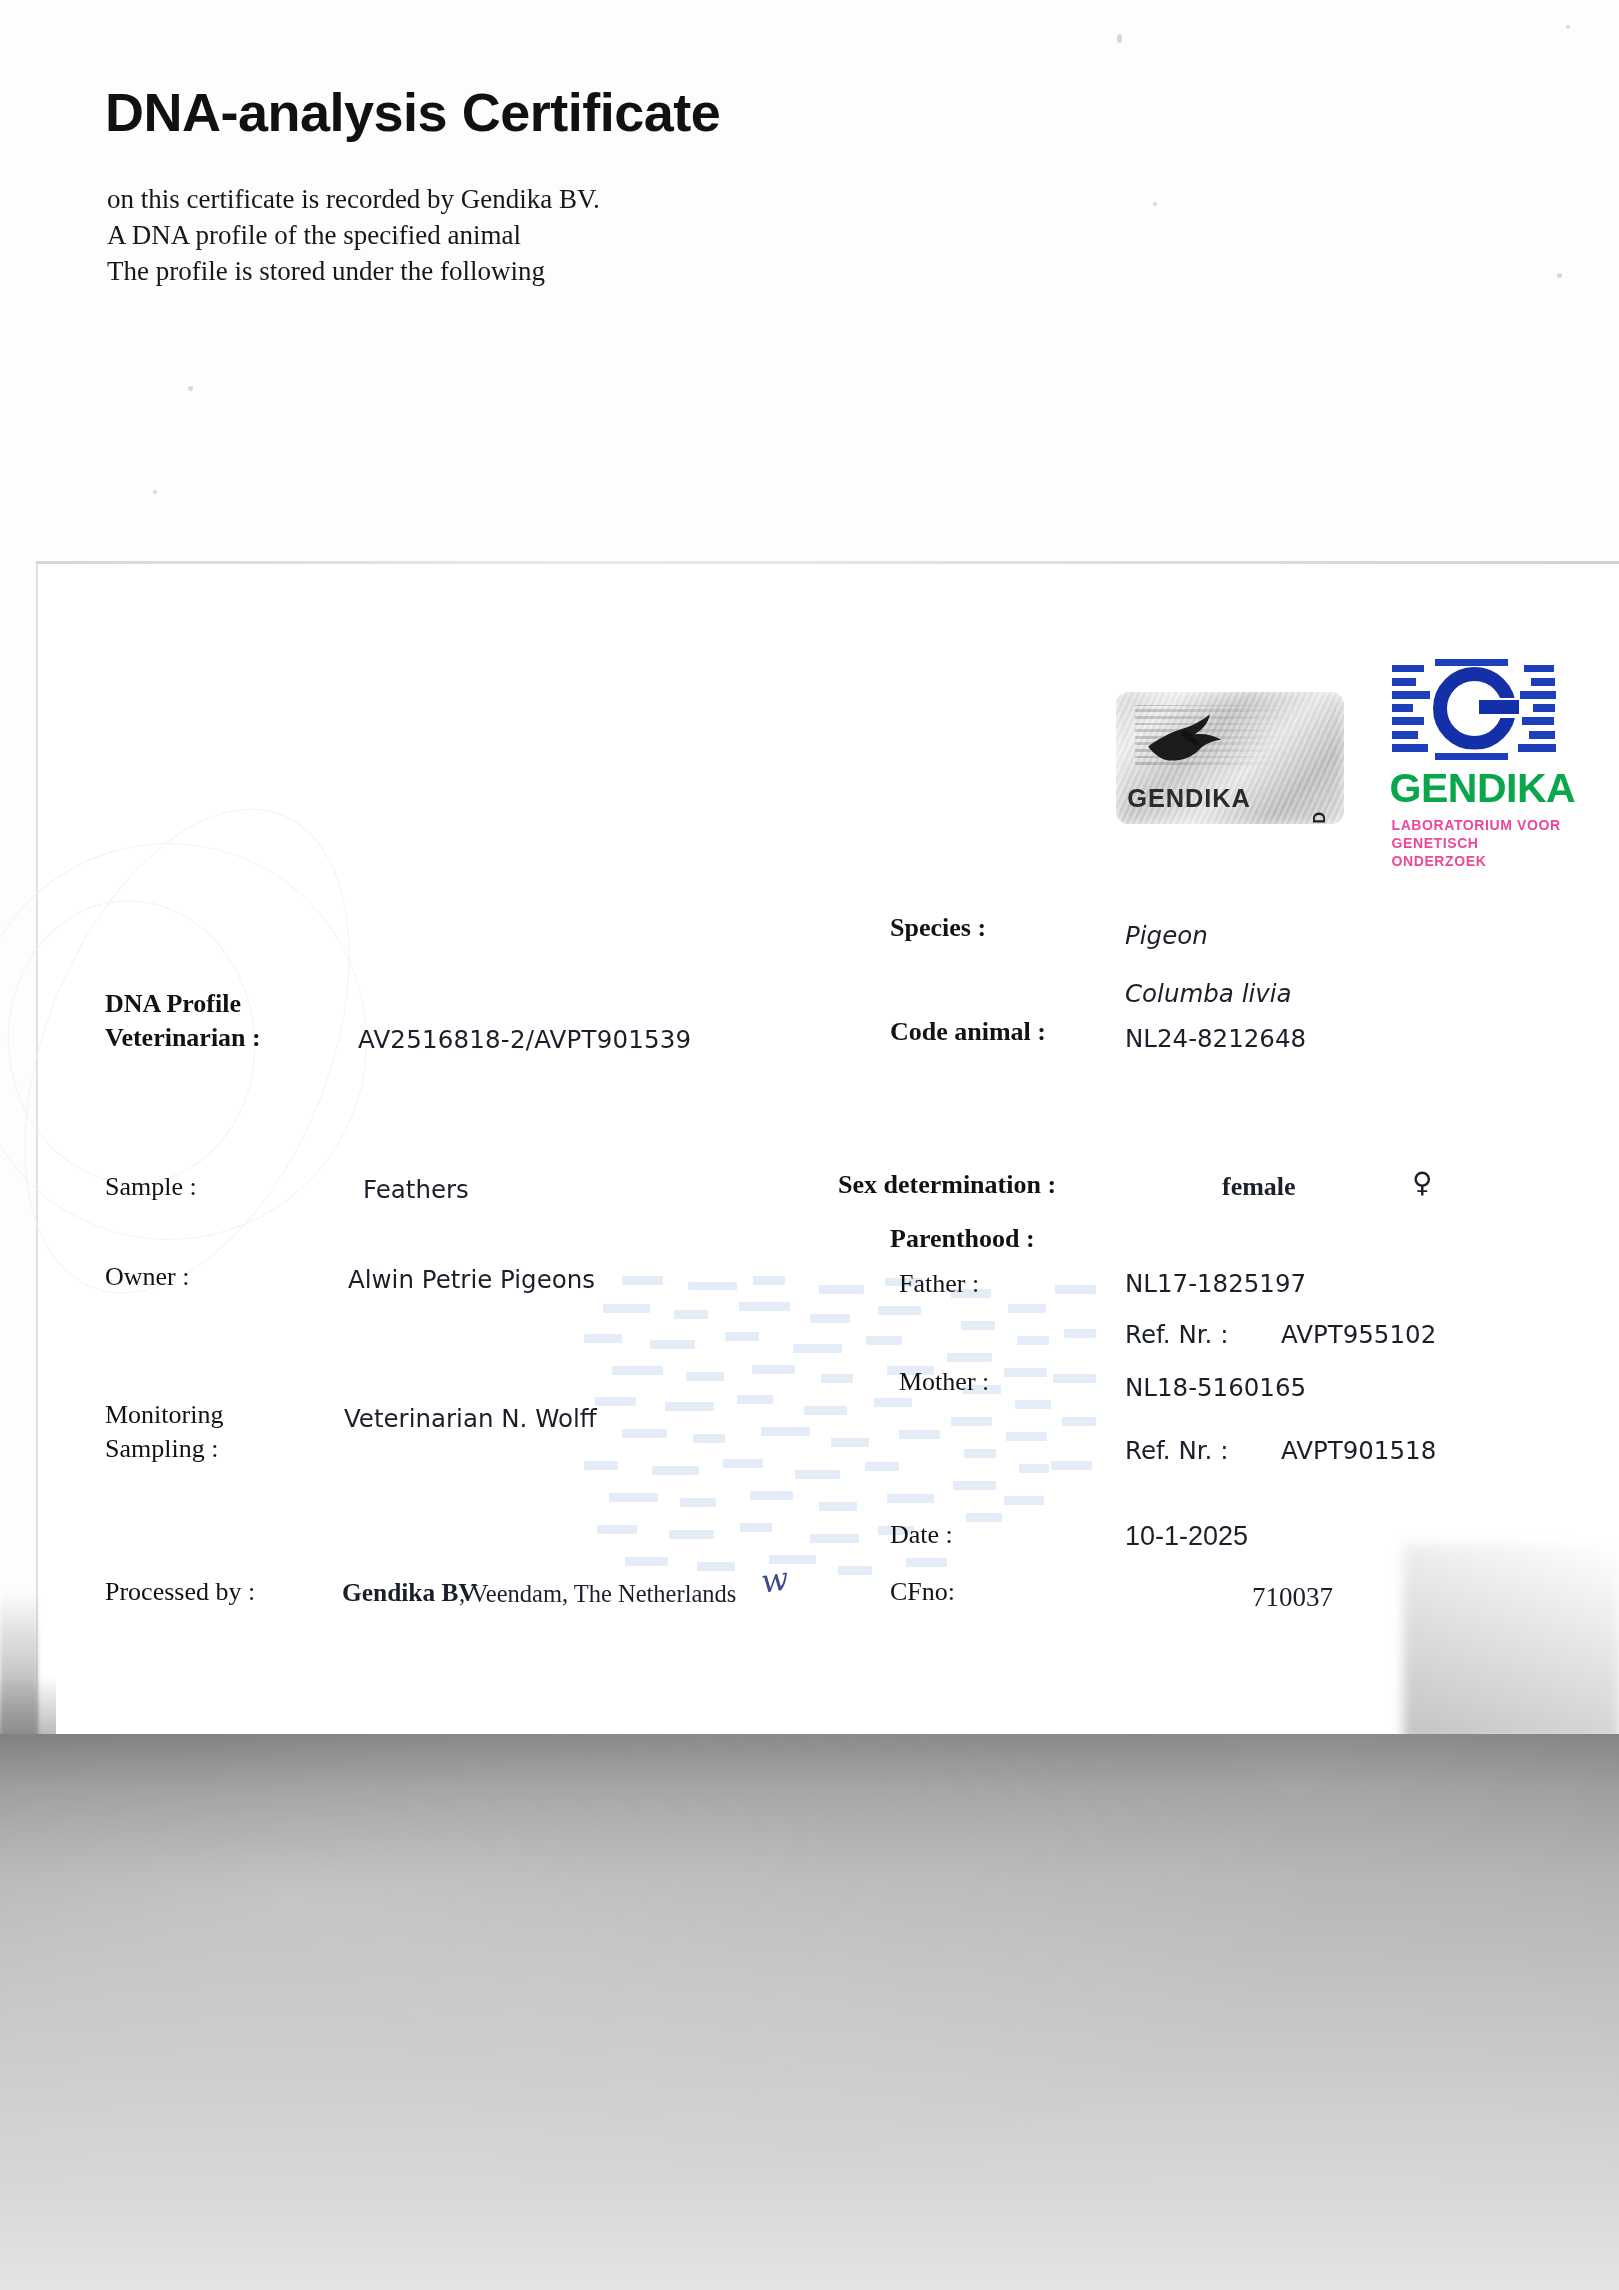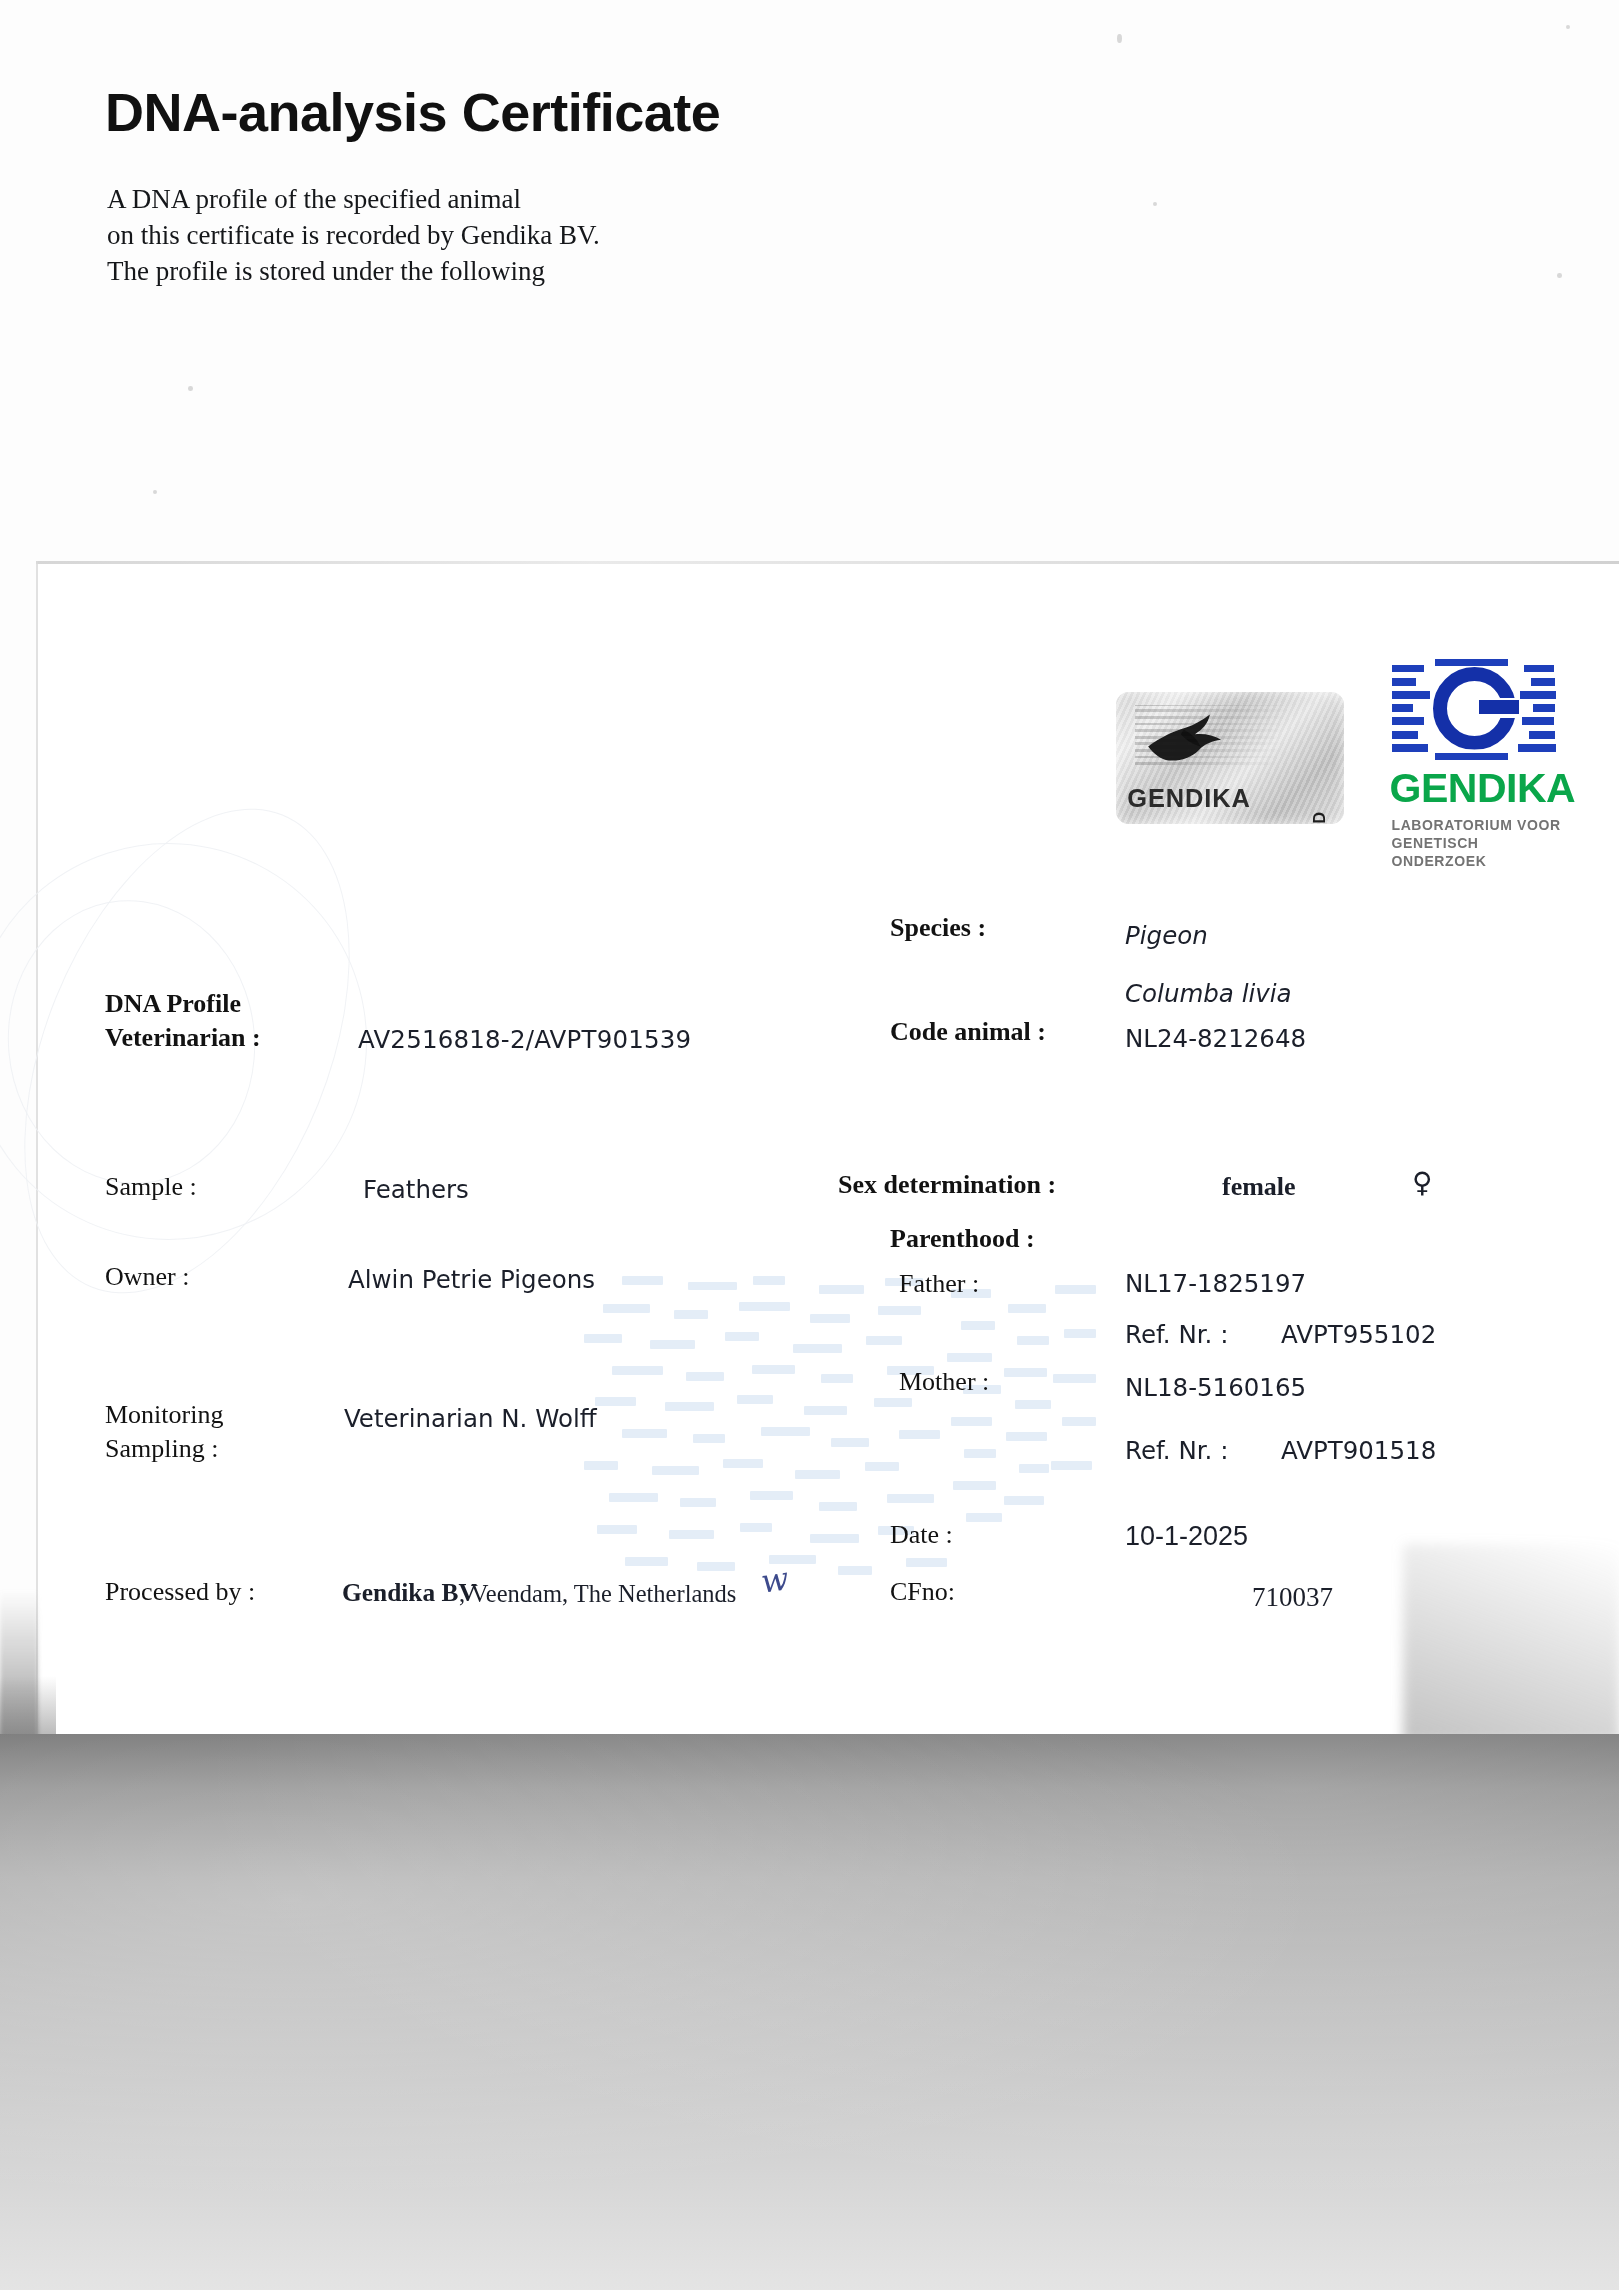--- a/index.html
+++ b/index.html
@@ -321,21 +321,21 @@
     letter-spacing: -0.5px;
     color: #0aa64a;
     margin-top: 1.9px;
     margin-left: 5.6px;
   }
   .logo-sub {
     font-family: "Liberation Sans", sans-serif;
     font-size: 14px;
     font-weight: bold;
     letter-spacing: 0.6px;
-    color: #737373;
+    color: #ec4899;
     line-height: 18px;
     margin-left: 7.5px;
     margin-top: 3.8px;
   }
 
   
   .secpat {
     position: absolute;
     left: 584px;
     top: 1276px;
@@ -370,22 +370,22 @@
 <div class="cert-sheet">
   <div class="sheet-top-edge"></div>
   <div class="sheet-left-edge"></div>
   <div class="watermark wm1"></div>
   <div class="watermark wm2"></div>
   <div class="watermark wm3"></div>
 </div>
 
 <div class="title">DNA-analysis Certificate</div>
 <div class="intro">
+  <div>on this certificate is recorded by Gendika BV.</div>
   <div>A DNA profile of the specified animal</div>
-  <div>on this certificate is recorded by Gendika BV.</div>
   <div>The profile is stored under the following</div>
 </div>
 
 <div class="holo">
   <div class="grain"></div>
   <svg class="bird" viewBox="0 0 110 62">
     <path d="M6 40 C20 30 32 24 46 20 C56 17 64 12 72 6 C70 16 64 22 56 27 C66 26 76 28 84 33 C74 34 66 38 60 44 C52 52 40 56 28 55 C20 54 12 48 6 40 Z" fill="#1b1b1b"></path>
     <path d="M44 22 C52 26 58 32 62 40 C54 38 46 33 41 27 Z" fill="#101010"></path>
   </svg>
   <div class="dots"></div>

